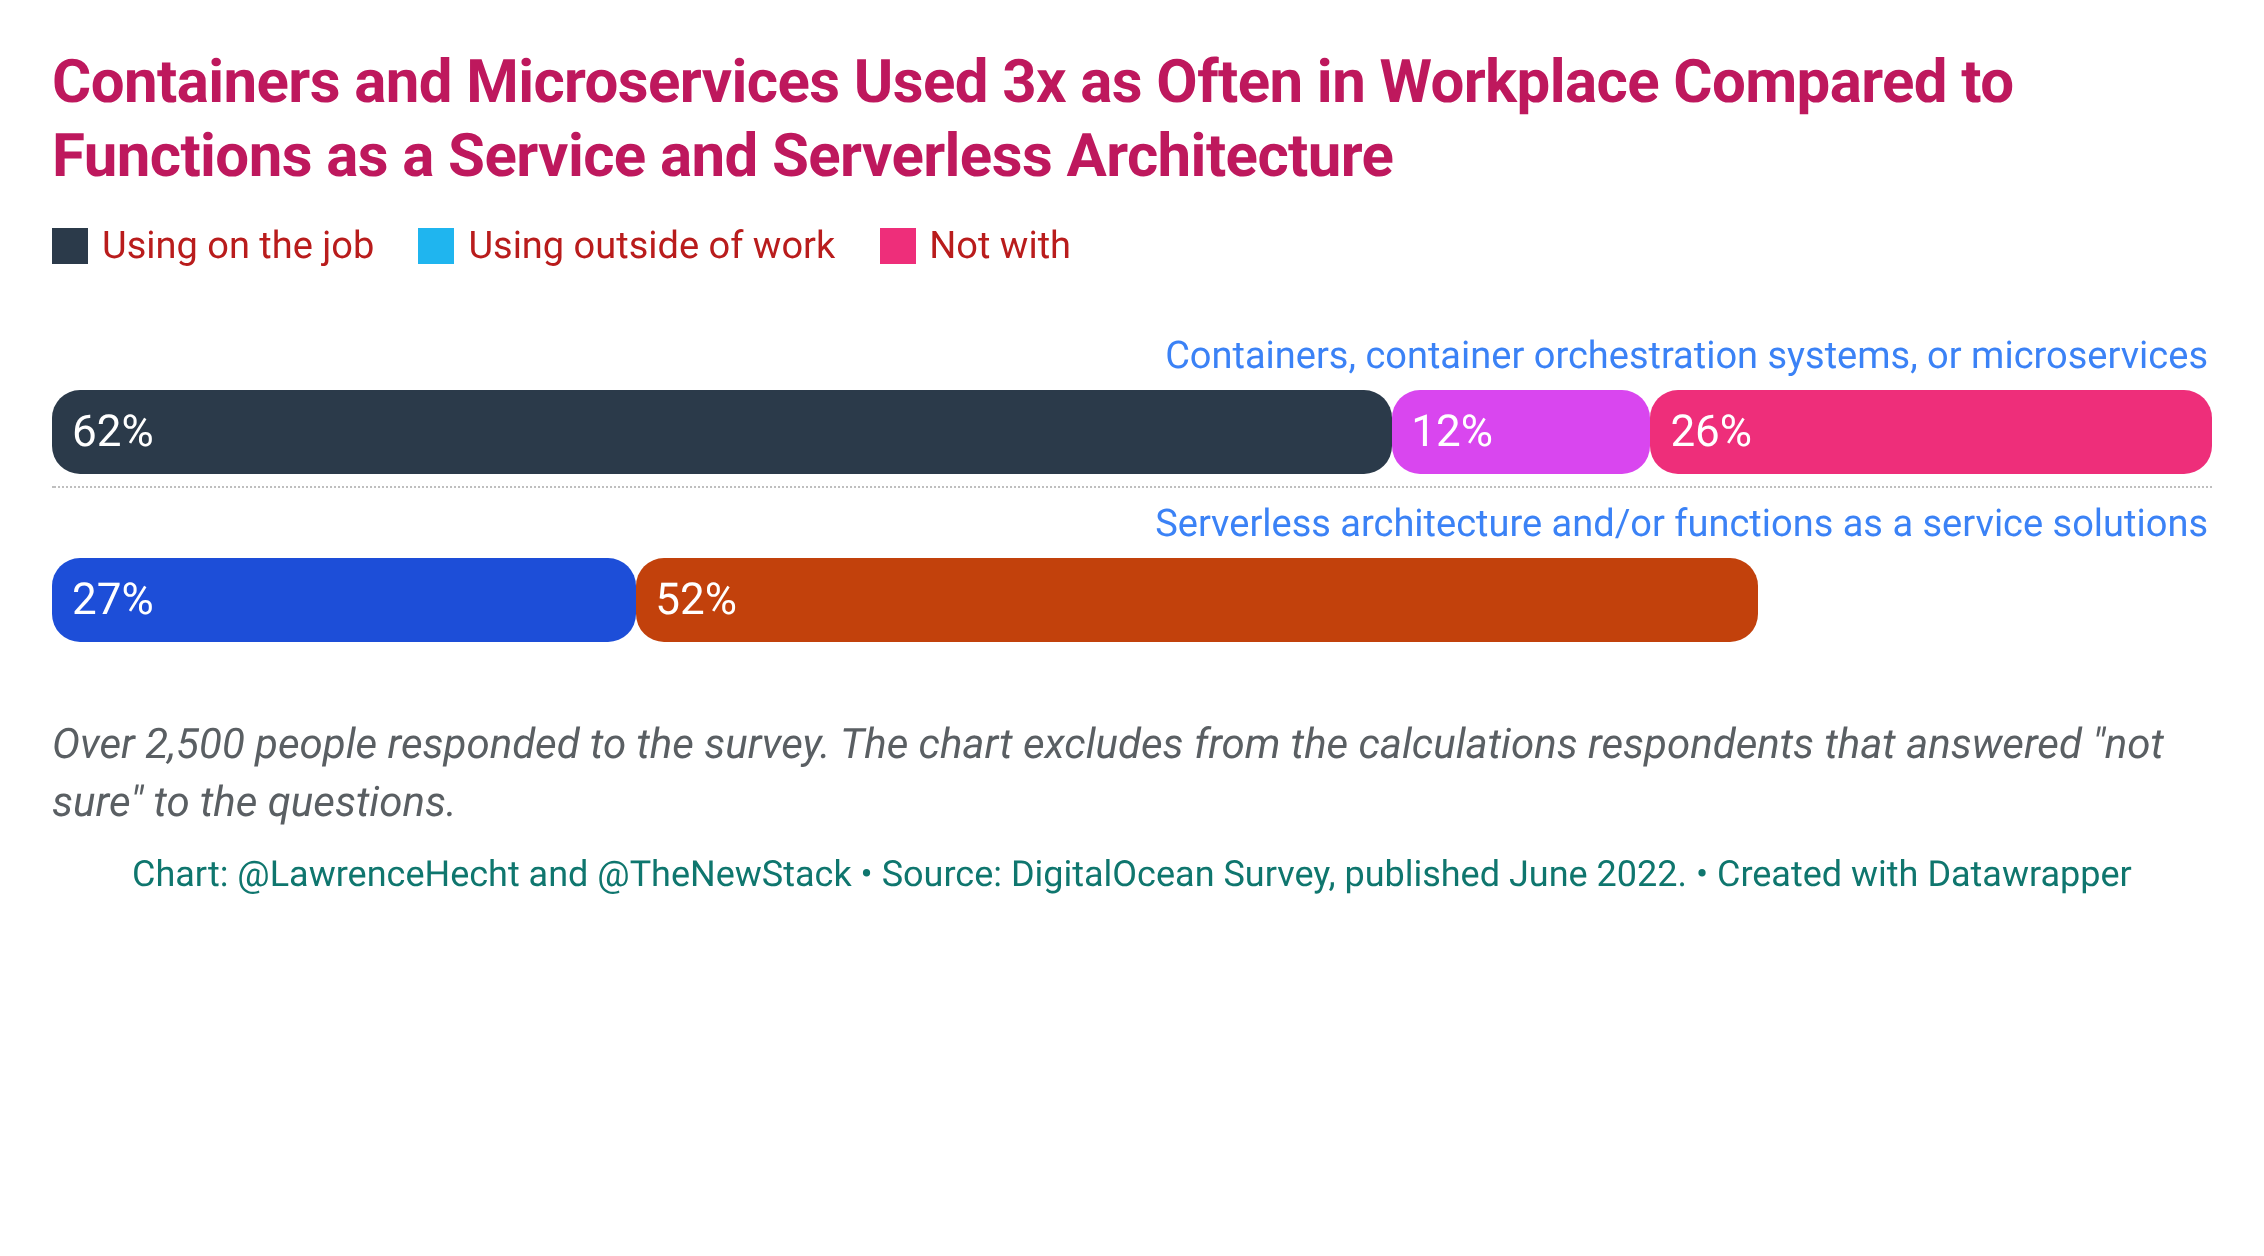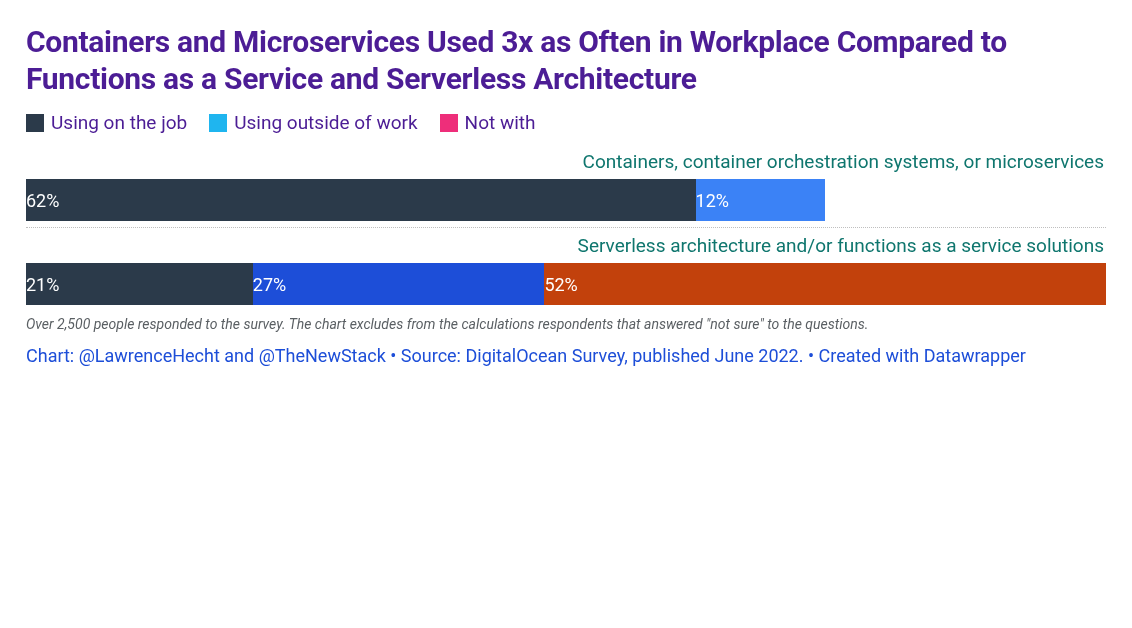--- a/index.html
+++ b/index.html
@@ -13,30 +13,30 @@
     width: 1132px;
     height: 628px;
     box-sizing: border-box;
     padding: 24px 26px 20px 26px;
   }
   .title {
     font-size: 30px;
     font-weight: 700;
     line-height: 1.22;
     letter-spacing: -0.01em;
-    color: #4c1d95;
+    color: #be185d;
     margin-bottom: 14px;
     max-width: 1060px;
   }
   .legend {
     display: flex;
     gap: 22px;
     font-size: 19px;
-    color: #4c1d95;
-    margin-bottom: 16px;
+    color: #b91c1c;
+    margin-bottom: 32px;
   }
   .legend-item {
     display: inline-flex;
     align-items: center;
     gap: 7px;
   }
   .swatch {
     width: 18px;
     height: 18px;
     display: inline-block;
@@ -44,59 +44,62 @@
   }
   .chart {
     width: 100%;
   }
   .row {
     margin-bottom: 4px;
   }
   .row-label {
     text-align: right;
     font-size: 19px;
-    color: #0f766e;
+    color: #3b82f6;
     margin-bottom: 6px;
     padding-right: 2px;
   }
   .bar {
     display: flex;
     width: 100%;
     height: 42px;
   }
   .seg {
     height: 100%;
     display: flex;
     align-items: center;
     color: #ffffff;
-    font-size: 18px;
+    font-size: 22px;
     font-weight: 400;
+    padding-left: 10px;
     box-sizing: border-box;
     white-space: nowrap;
     overflow: hidden;
+    border-radius: 14px;
   }
   .divider {
     border: none;
     border-top: 1px dotted #bfbfbf;
     margin: 6px 0 6px 0;
   }
   .footnote {
-    margin-top: 10px;
-    font-size: 14px;
+    margin-top: 38px;
+    font-size: 21px;
     font-style: italic;
     color: #5a5f63;
     line-height: 1.35;
     max-width: 1080px;
   }
   .credit {
     margin-top: 10px;
     font-size: 18px;
-    color: #1d4ed8;
+    color: #0f766e;
     line-height: 1.35;
     max-width: 1080px;
+    margin-left: 40px;
   }
 </style>
 </head>
 <body>
 
 <div class="title">Containers and Microservices Used 3x as Often in Workplace Compared to Functions as a Service and Serverless Architecture</div>
 
 <div class="legend">
   <span class="legend-item">
     <span class="swatch" style="background:#2b3a4a"></span>
@@ -111,30 +114,30 @@
     <span>Not with</span>
   </span>
 </div>
 
 <div class="chart">
 
   <div class="row">
     <div class="row-label">Containers, container orchestration systems, or microservices</div>
     <div class="bar">
       <div class="seg" style="width:62%;background:#2b3a4a">62%</div>
-      <div class="seg" style="width:12%;background:#3b82f6">12%</div>
+      <div class="seg" style="width:12%;background:#d946ef">12%</div>
+      <div class="seg" style="width:26%;background:#ee2e7a">26%</div>
     </div>
   </div>
 
   <hr class="divider">
 
   <div class="row">
     <div class="row-label">Serverless architecture and/or functions as a service solutions</div>
     <div class="bar">
-      <div class="seg" style="width:21%;background:#2b3a4a">21%</div>
       <div class="seg" style="width:27%;background:#1d4ed8">27%</div>
       <div class="seg" style="width:52%;background:#c2410c">52%</div>
     </div>
   </div>
 
 </div>
 
 <div class="footnote">Over 2,500 people responded to the survey. The chart excludes from the calculations respondents that answered "not sure" to the questions.</div>
 <div class="credit">Chart: @LawrenceHecht and @TheNewStack • Source: DigitalOcean Survey, published June 2022. • Created with Datawrapper</div>
 

